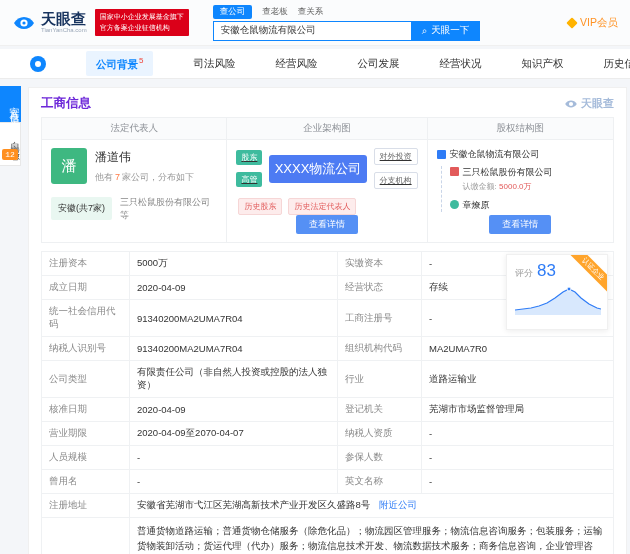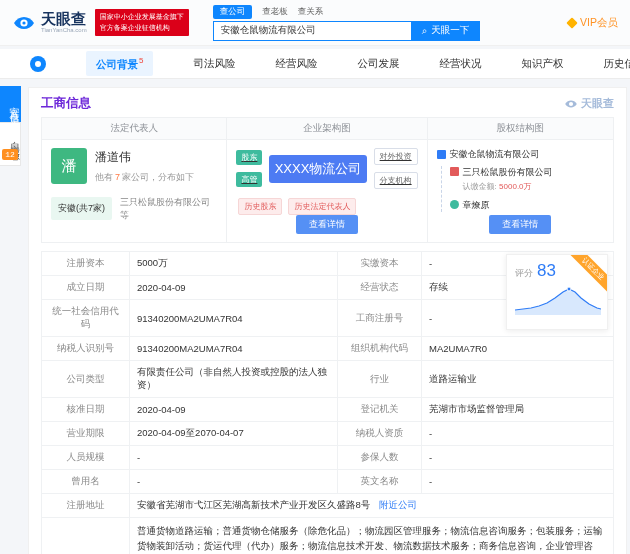--- a/index.html
+++ b/index.html
@@ -102,21 +102,21 @@
   .ic-cir-teal { width: 9px; height: 9px; background: #3EBB9E; border-radius: 50%; flex: 0 0 auto; margin-top: 1px; }
   .eq-children { margin-left: 4px; border-left: 1px dashed #C9D5E8; padding-left: 8px; margin-top: 5px;
     display: flex; flex-direction: column; gap: 7px; }
   .eq-node { display: flex; gap: 4px; align-items: flex-start; cursor: pointer; }
   .eq-extra { font-size: 8px; color: #999; margin-top: 2px; }
   .eq-extra .amt { color: #E25A5A; }
   
   .tbl-wrap { position: relative; margin: 8px 12px 0; }
   table { border-collapse: collapse; width: 100%; table-layout: fixed; }
   td { border: 1px solid #EFF1F3; font-size: 9.5px; padding: 5px 7px; vertical-align: middle; word-break: break-all; color: #333; }
-  td.lbl { color: #8A8A8A; text-align: center; }
+  td.lbl { color: #8A8A8A; }
   col.c1 { width: 88px; } col.c2 { width: 208px; } col.c3 { width: 84px; }
   .link { color: #2F7CF6; cursor: pointer; margin-left: 6px; white-space: nowrap; }
   .scope-cell { line-height: 1.6; color: #333; }
   
   .score {
     position: absolute; top: 3px; right: 6px; width: 102px; height: 76px;
     background: #fff; border: 1px solid #F0F0F0; box-shadow: 0 1px 6px rgba(0,0,0,0.08);
     padding: 6px 8px; overflow: hidden; z-index: 5;
   }
   .score-ribbon { position: absolute; top: 0; right: 0; width: 42px; height: 42px; overflow: hidden; pointer-events: none; }

